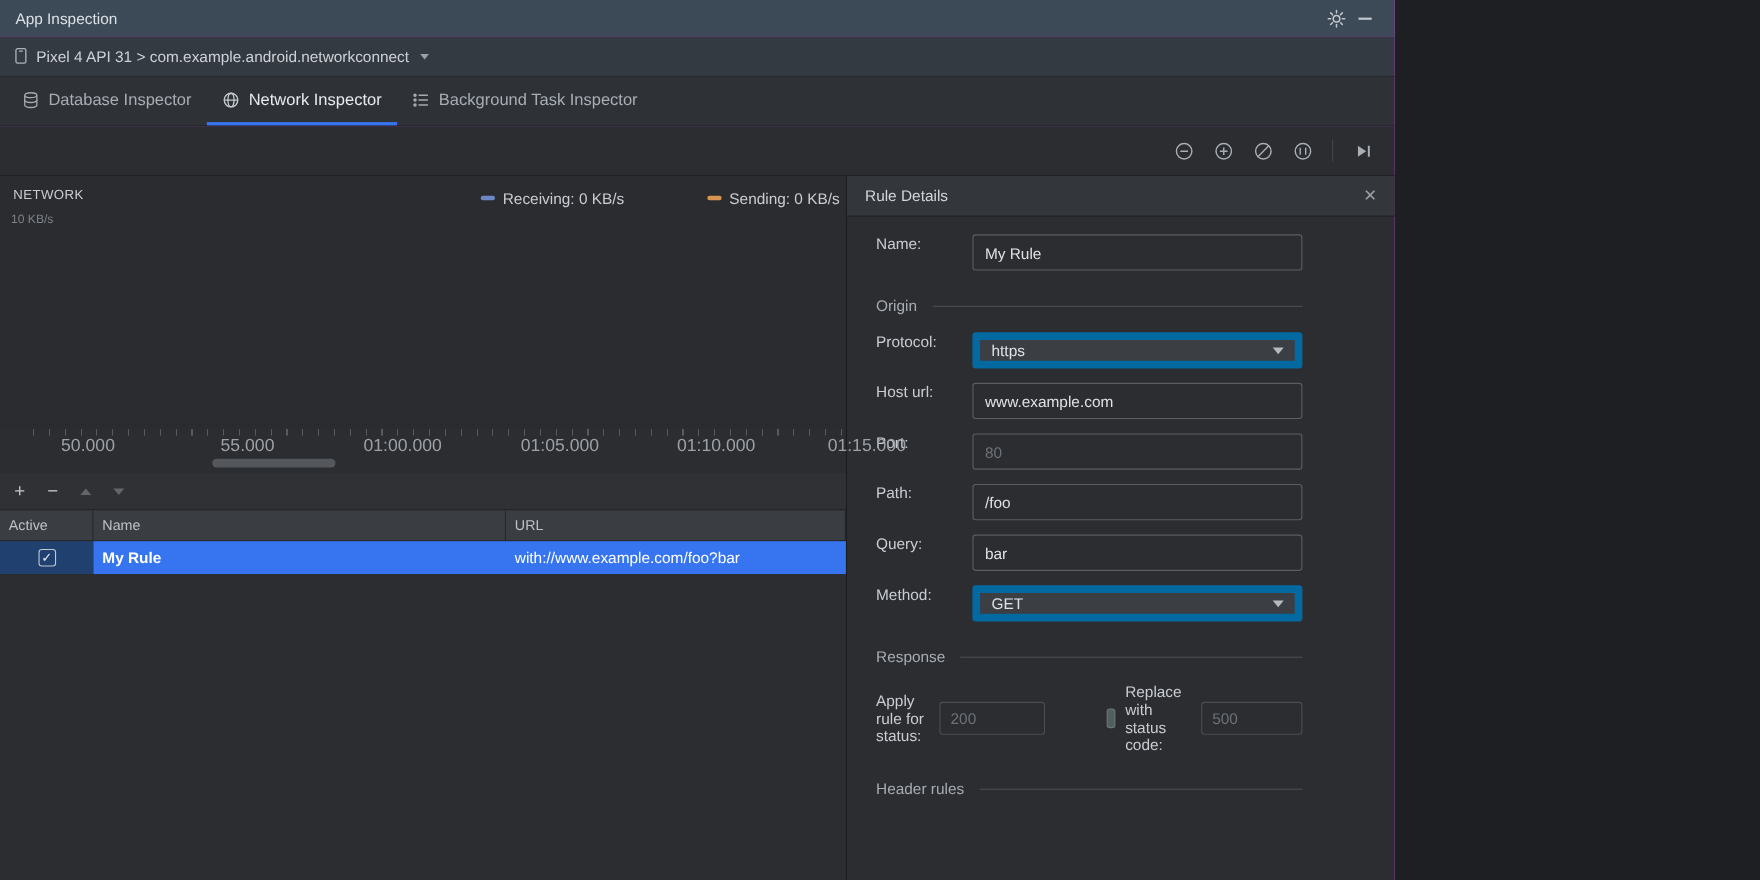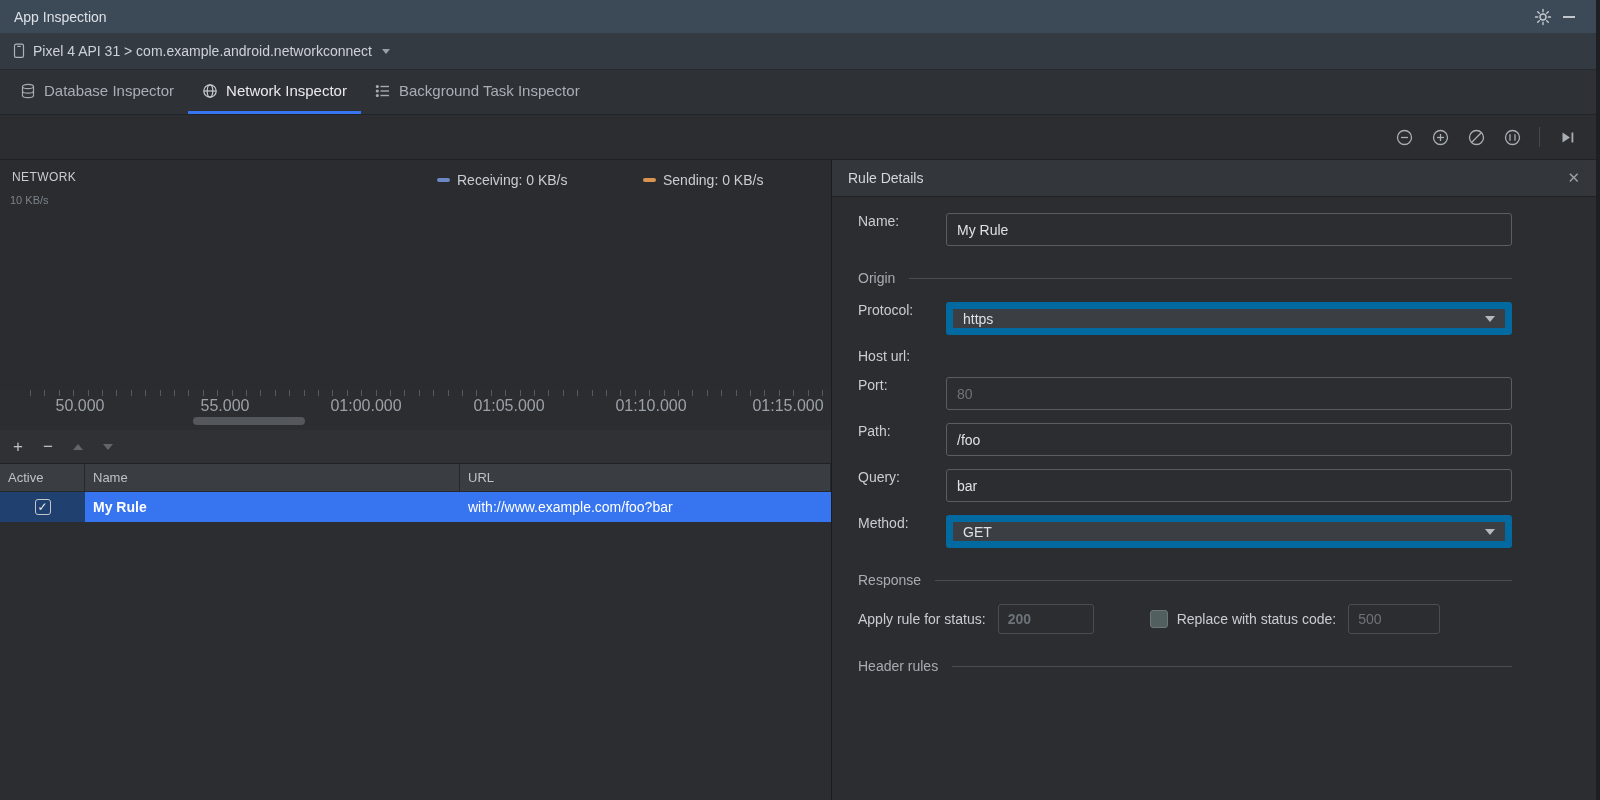--- a/index.html
+++ b/index.html
@@ -1,18 +1,18 @@
 <!DOCTYPE html>
 <html><head>
 <meta charset="utf-8">
 <style>
   * { margin:0; padding:0; box-sizing:border-box; }
   html,body { background:#1e1f22; }
   .app {
-    position:relative; width:1596px; height:800px; overflow:hidden;
+    position:relative; width:1268px; height:800px; overflow:hidden;
     font-family:"Liberation Sans", sans-serif; color:#dde0e4;
     background:#d946ef; user-select:none;
   }
   
   .titlebar { height:33px; background:#3c4a57; display:flex; align-items:center; padding:0 14px; }
   .titlebar .title { font-size:14px; color:#dce0e5; }
   .spacer { flex:1; }
   .tb-icon { display:flex; align-items:center; justify-content:center; width:26px; height:26px; cursor:pointer; }
   .min-bar { display:inline-block; width:12px; height:2px; background:#c2c7cd; }
   
@@ -263,20 +263,21 @@
         <div class="frow">
           <span class="flabel">Protocol:</span>
           <div class="dropdown">
             <span>https</span>
             <span class="chev"></span>
           </div>
         </div>
 
         <div class="frow">
           <span class="flabel">Host url:</span>
+          <input class="tfield" type="text" value="www.example.com" style="">
         </div>
 
         <div class="frow">
           <span class="flabel">Port:</span>
           <input class="tfield" type="text" placeholder="80" style="">
         </div>
 
         <div class="frow">
           <span class="flabel">Path:</span>
           <input class="tfield" type="text" value="/foo" style="">
@@ -295,21 +296,21 @@
           </div>
         </div>
 
         <div class="section">
           <span class="stext">Response</span>
           <span class="sline"></span>
         </div>
 
         <div class="resp-row">
           <span class="resp-label">Apply rule for status:</span>
-          <input class="small-field" style="margin-left: 12px; font-weight: bold;" type="text" placeholder="200">
+          <input class="small-field" style="margin-left: 12px;" type="text" placeholder="200">
           <span class="resp-cb"></span>
           <span class="resp-label" style="margin-left:9px">Replace with status code:</span>
           <input class="small-field" style="margin-left: 12px; width: 92px;" type="text" placeholder="500">
         </div>
 
         <div class="section">
           <span class="stext">Header rules</span>
           <span class="sline"></span>
         </div>
 

